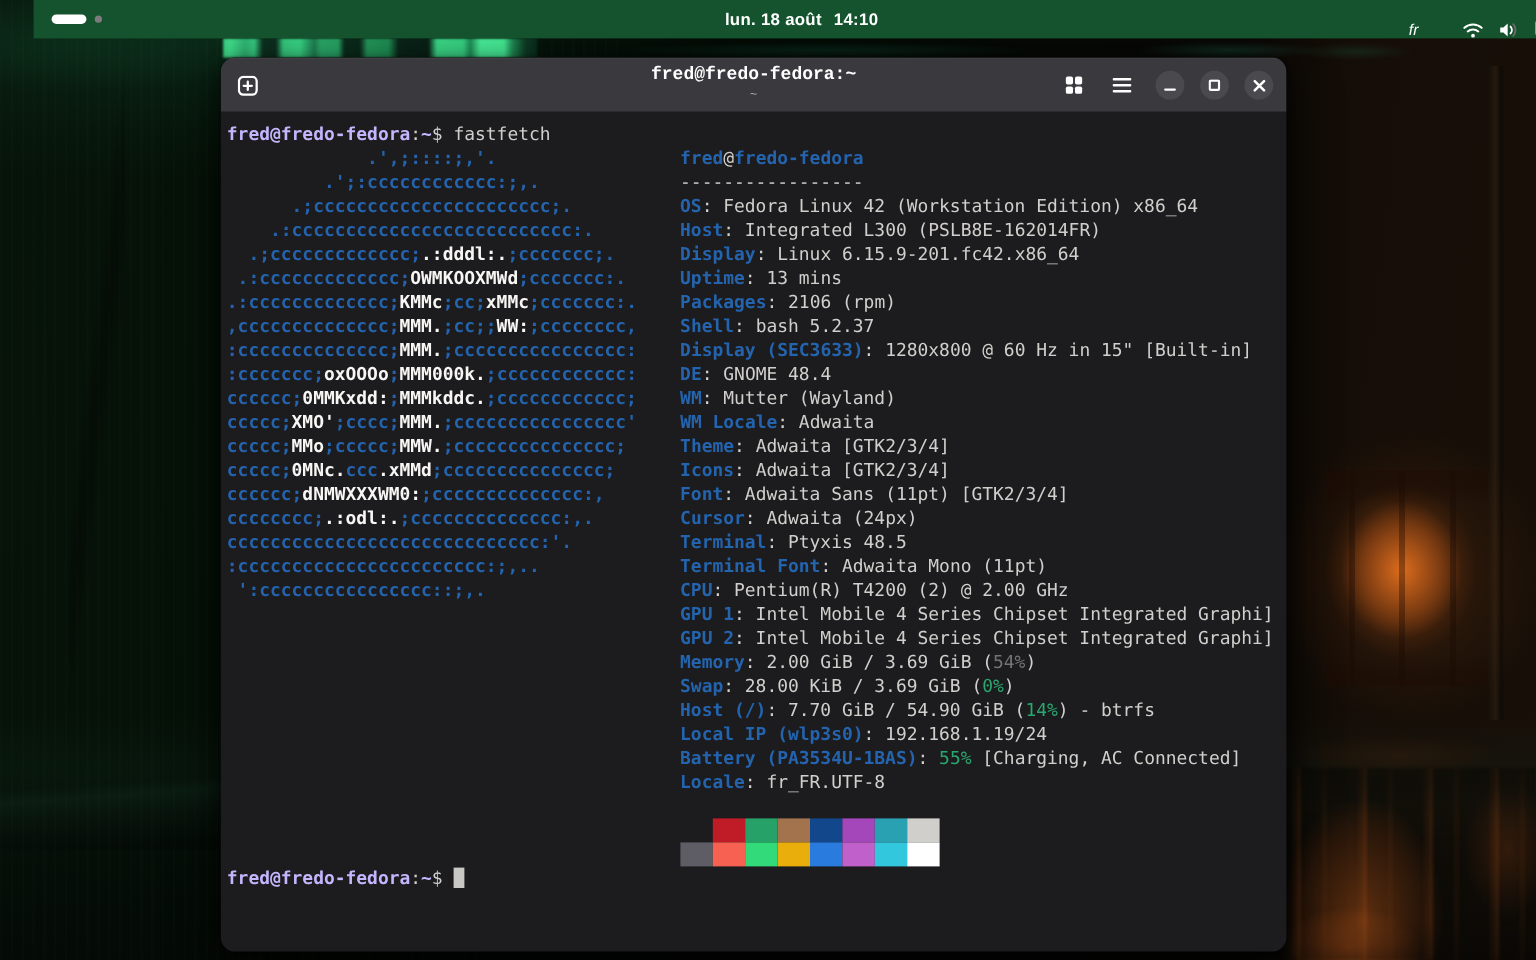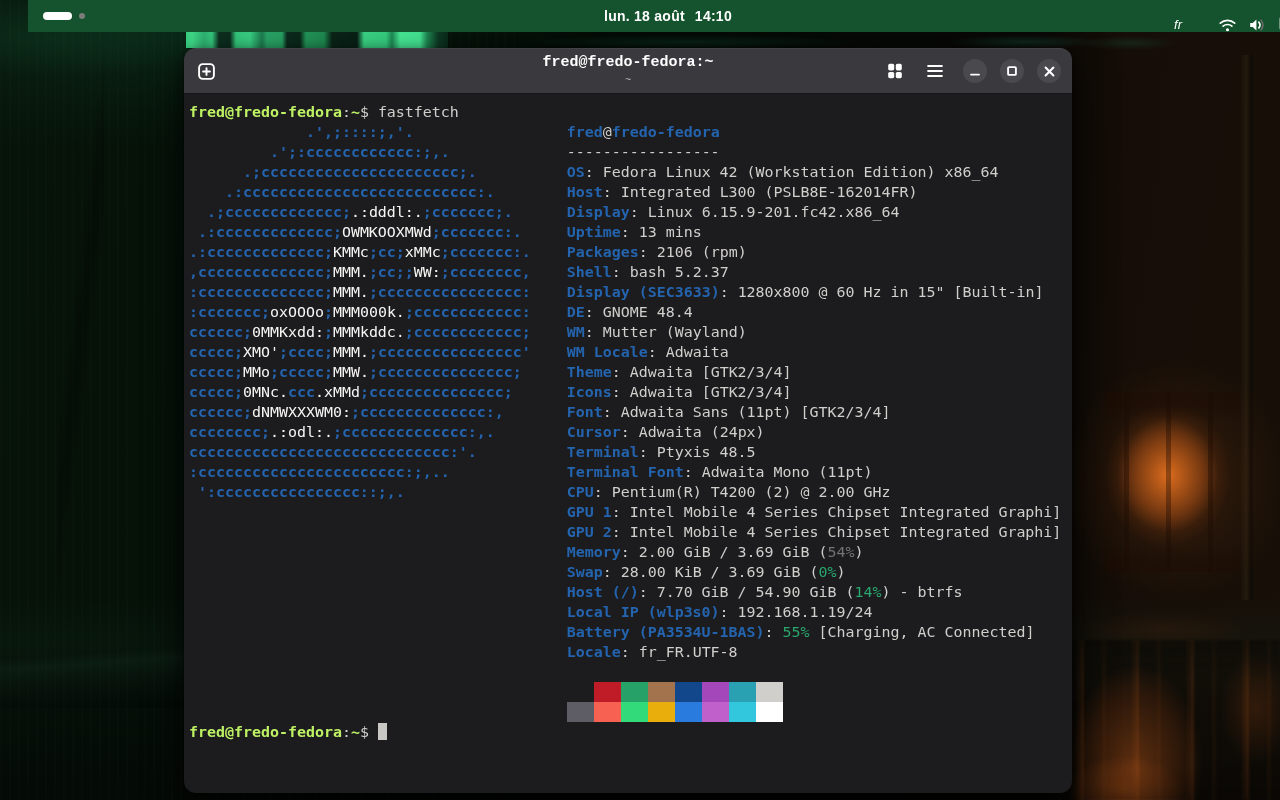--- a/index.html
+++ b/index.html
@@ -96,22 +96,22 @@
   .gap16 { margin-left:16px; } .gap13 { margin-left:13px; }
   .icon24 { width:24px; height:24px; border:none; background:transparent; padding:0; color:#fff;
     display:flex; align-items:center; justify-content:center; }
 
   
   .term { position:absolute; left:0; top:47px; width:888px; height:698px;
     padding:7px 0 0 5px; font-family:"DejaVu Sans Mono", monospace;
     font-size:14.95px; line-height:20px; color:#d0cfcc; cursor:text; }
   .tl { white-space:pre; height:20px; }
   .tl .b { color:#2464ae; font-weight:bold; }
-  .tl .W { color:#f7f6f4; font-weight:normal; }
-  .tl .g { color:#bef264; font-weight:bold; }
+  .tl .W { color:#f7f6f4; font-weight:bold; }
+  .tl .g { color:#c4b5fd; font-weight:bold; }
   .tl .w { color:#d0cfcc; }
   .tl .y { color:#737373; }
   .tl .G { color:#2aa76e; }
   .tl .swatch { display:inline-block; height:20px; vertical-align:top; }
   .tl .cursor { display:inline-block; width:9px; height:17px; background:#c9c8c5;
     vertical-align:top; margin-top:1px; }
 </style>
 </head>
 <body>
 

